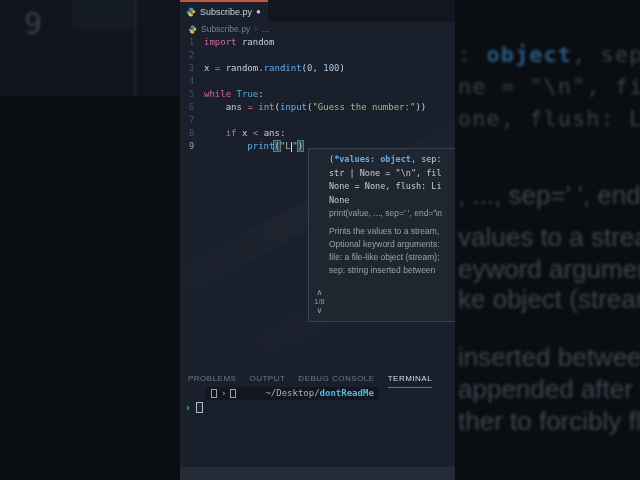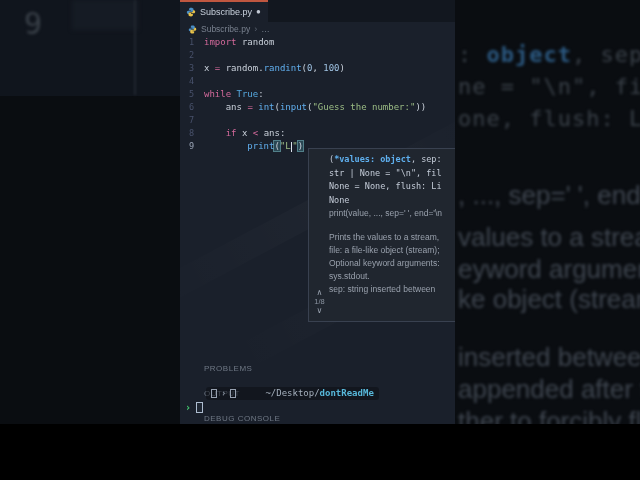--- a/index.html
+++ b/index.html
@@ -1,17 +1,17 @@
 <!DOCTYPE html>
 <html><head>
 <meta charset="utf-8">
 <style>
   * { margin:0; padding:0; box-sizing:border-box; }
   body { background:#000; font-family:"Liberation Sans", sans-serif; }
-  .stage { position:relative; width:640px; height:424px; background:#090c10; overflow:hidden; }
+  .stage { position:relative; width:640px; height:480px; background:#090c10; overflow:hidden; }
 
   
   .bg-left { position:absolute; left:0; top:0; width:180px; height:480px; background:#0a0d11; }
   .bg-left .topblock { position:absolute; left:0; top:0; width:180px; height:96px; background:#10151d; }
   .bg-left .ghost-tab { position:absolute; left:72px; top:0; width:66px; height:30px; background:#151b24; filter:blur(2px); }
   .bg-left .vline { position:absolute; left:134px; top:0; width:2px; height:95px; background:#20262f; filter:blur(1px); }
   .bg-big-num { position:absolute; left:24px; top:6px; font-family:"DejaVu Sans Mono", monospace; font-size:30px; color:#3a4149; filter:blur(1.6px); }
 
   
   .bg-right { position:absolute; left:455px; top:0; width:185px; height:480px; background:#0a0d11; overflow:hidden; }
@@ -46,25 +46,25 @@
   .tok-str { color:#9cbd85; } .tok-num { color:#9fc2e2; } .tok-def { color:#c9d0da; }
   .tok-brk { background:rgba(78,161,176,0.30); outline:1px solid rgba(130,205,215,0.55); }
   .tok-cur { display:inline-block; width:1.5px; height:10px; background:#dce3ee; vertical-align:middle; }
 
   .tooltip { position:absolute; left:128px; top:148px; width:186px; height:174px; background:#20262f; border:1px solid #394150; z-index:5; }
   .tt-body { position:absolute; left:20px; top:4px; right:2px; }
   .tt-sig { font-family:"DejaVu Sans Mono", monospace; font-size:8.5px; line-height:13.5px; color:#c4ccd8; white-space:pre; }
   .tt-sig .sig-hl { color:#5fb0ef; font-weight:bold; }
   .tt-doc { font-size:8.5px; line-height:13px; color:#99a1ad; white-space:pre; }
   .tt-code-line { }
-  .tt-prints { margin-top:11px; }
+  .tt-prints { margin-top:5px; }
   .tt-pager { position:absolute; left:3px; bottom:6px; width:15px; text-align:center; color:#8a93a0; font-size:7.5px; line-height:9px; }
   .tt-pager .chev { display:block; font-size:8px; color:#9aa3b0; cursor:default; }
 
-  .panel-tabs { position:absolute; left:0; top:358px; width:275px; height:20px; display:flex; gap:13px; padding:6px 0 0 24px;flex-direction:column; }
+  .panel-tabs { position:absolute; left:0; top:368px; width:275px; height:20px; display:flex; gap:13px; padding:6px 0 0 8px; }
   .ptab { font-size:8px; letter-spacing:0.5px; color:#6f7885; padding-bottom:3px; }
   .ptab.active { color:#d5dce7; border-bottom:1px solid #ad564c; }
 
   .terminal { position:absolute; left:0; top:384px; width:275px; height:83px; font-family:"DejaVu Sans Mono", monospace; font-size:9px; color:#a4afbc; }
   .trow1 { position:absolute; left:26px; top:3px; height:13px; line-height:13px; background:rgba(8,11,16,0.45); border-radius:3px; padding:0 5px; display:flex; align-items:center; gap:4px; }
   .tofu { display:inline-block; width:6px; height:9px; border:1px solid #97a1b0; }
   .tchev { color:#7e8795; font-weight:bold; }
   .tpath { color:#a4afbc;margin-left:25px; }
   .tdir { color:#57b7d9; font-weight:bold; }
   .trow2 { position:absolute; left:5px; top:17px; height:13px; display:flex; align-items:center; gap:5px; }
@@ -168,23 +168,22 @@
         <span>1/8</span>
         <span class="chev">∨</span>
       </div>
       <div class="tt-body">
         <div class="tt-sig"><span>(</span><span class="sig-hl">*values: object</span><span>, sep:</span></div>
         <div class="tt-sig">str | None = "\n", fil</div>
         <div class="tt-sig">None = None, flush: Li</div>
         <div class="tt-sig">None</div>
         <div class="tt-doc tt-code-line">print(value, ..., sep=' ', end='\n</div>
         <div class="tt-doc tt-prints">Prints the values to a stream,</div>
+        <div class="tt-doc">Optional keyword arguments:</div>
         <div class="tt-doc">file: a file-like object (stream);</div>
-        <div class="tt-doc">Optional keyword arguments:</div>
-        <div class="tt-doc">sys.stdout.</div>
         <div class="tt-doc">sep: string inserted between</div>
       </div>
     </div>
 
     <div class="panel-tabs">
       <span class="ptab">PROBLEMS</span>
       <span class="ptab">OUTPUT</span>
       <span class="ptab">DEBUG CONSOLE</span>
       <span class="ptab active">TERMINAL</span>
     </div>

